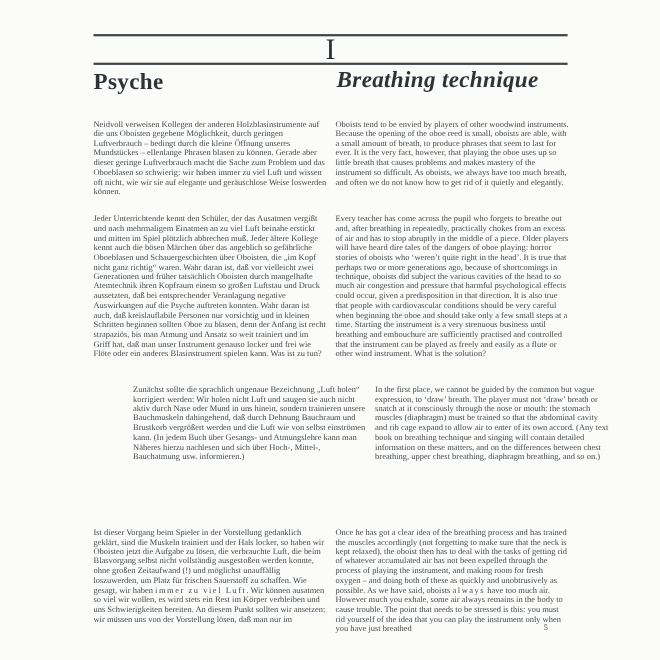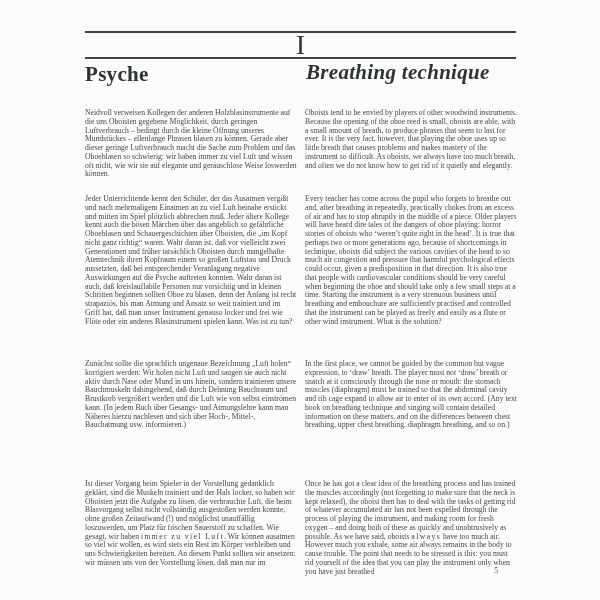--- a/index.html
+++ b/index.html
@@ -41,21 +41,21 @@
   .para {
     position: absolute; left: 0; width: 100%; margin: 0;
     font-size: 7.7px; line-height: 8.75px;
     color: #42484e;
     text-align: left;
   }
   .col-right .para { }
 
   .p1 { top: 109px; }
   .p2 { top: 195px; }
-  .p3 { top: 360px; }
+  .p3 { top: 350px; margin-left: 36px; }
   .p4 { top: 480px; }
 
   .sp { letter-spacing: 1.4px; }
 
   .page-number {
     position: absolute; left: 482px; top: 566px; width: 16px;
     text-align: right;
     font-size: 7.5px; color: #4a5156;
   }
 </style>

